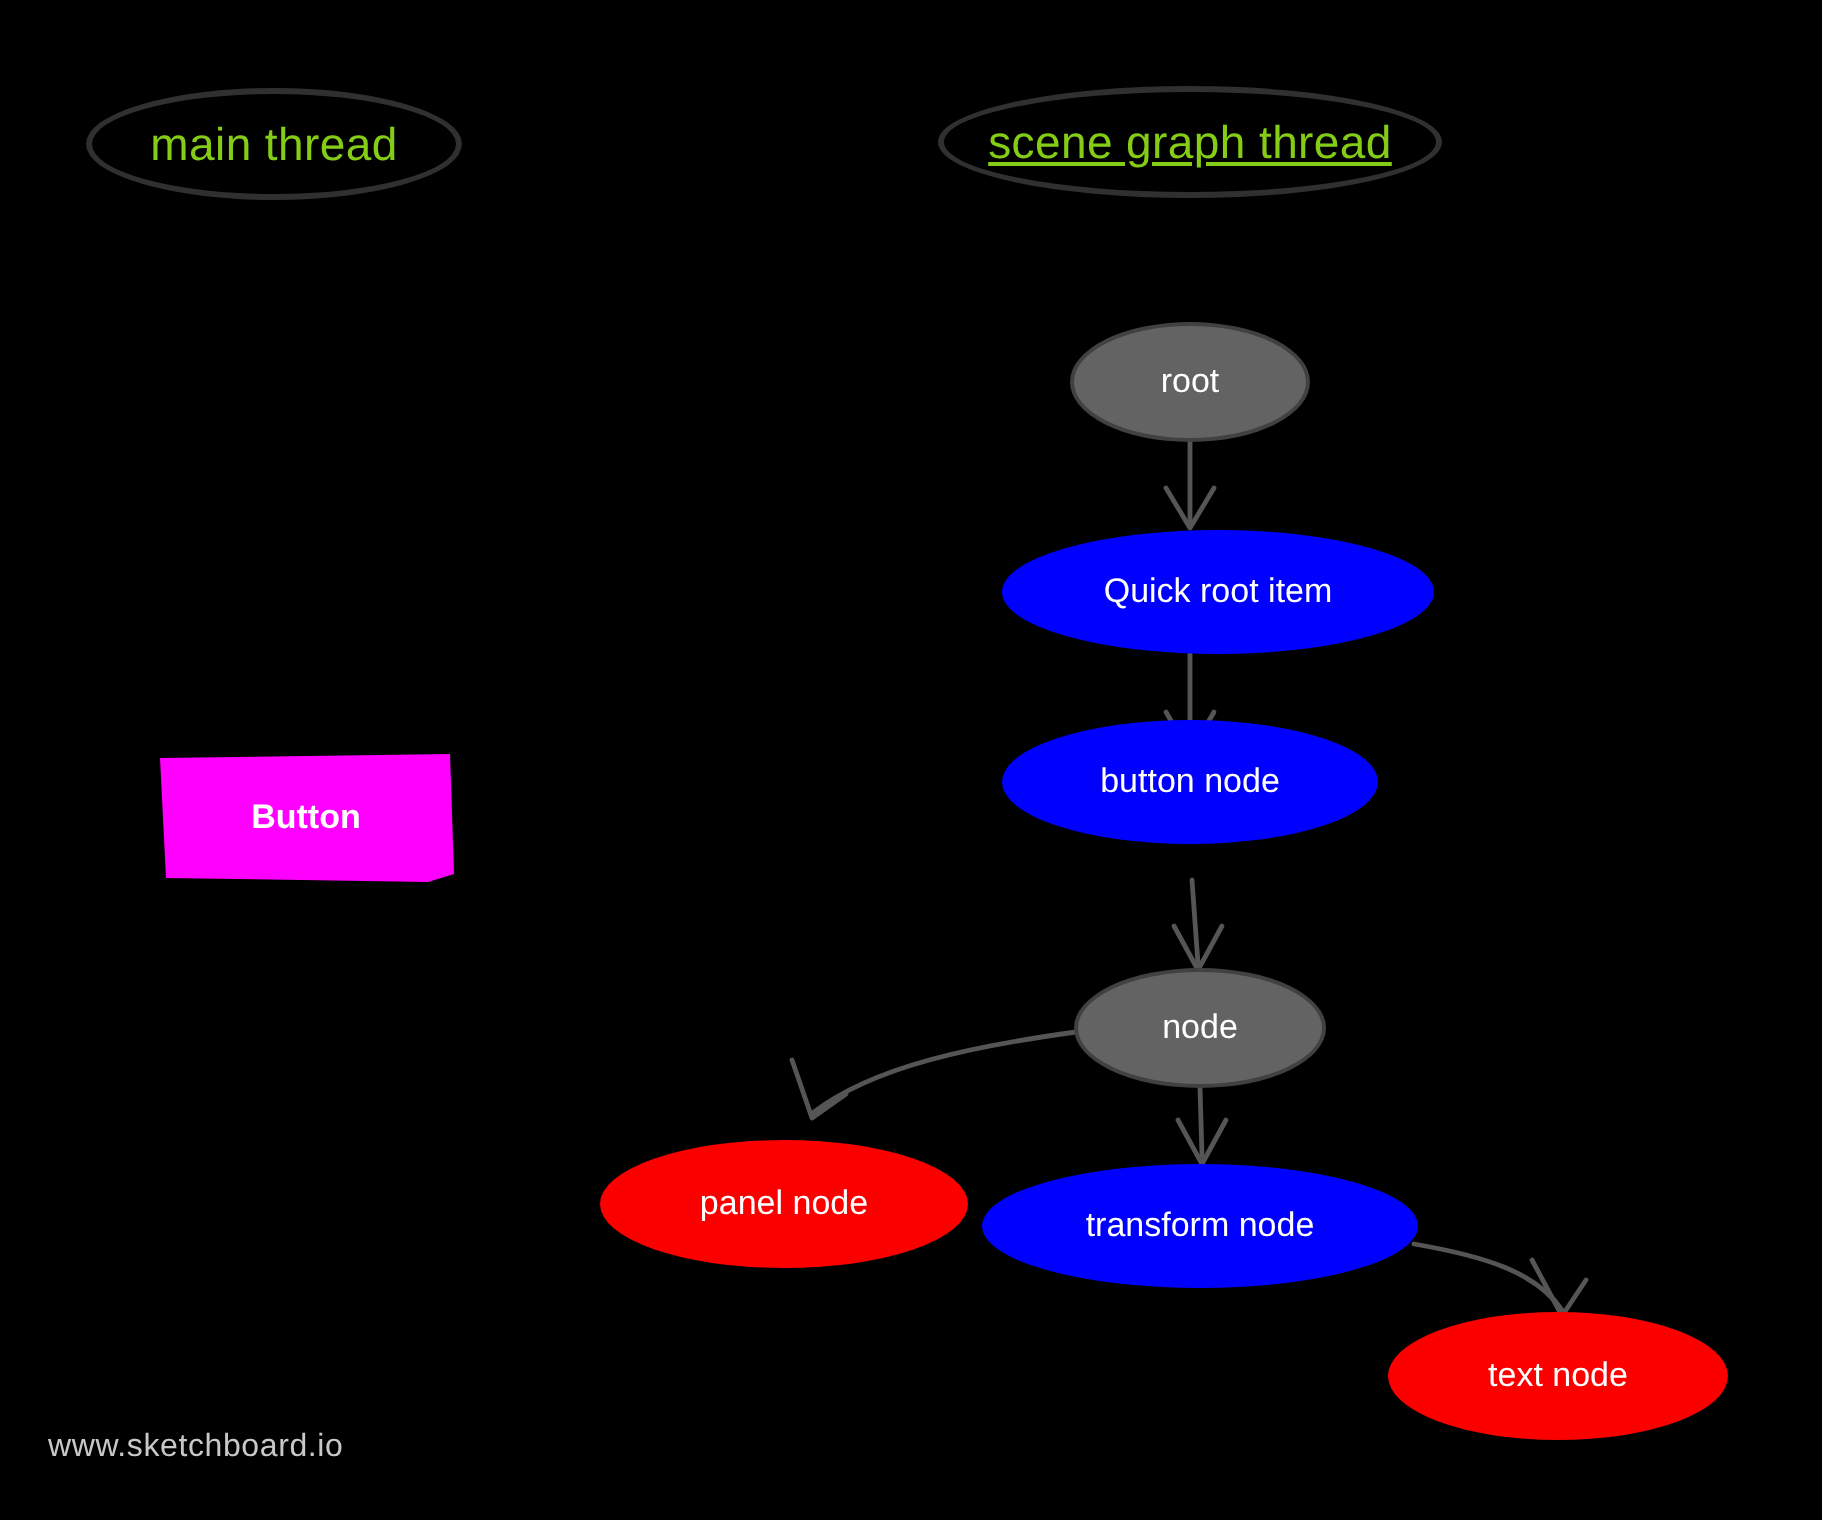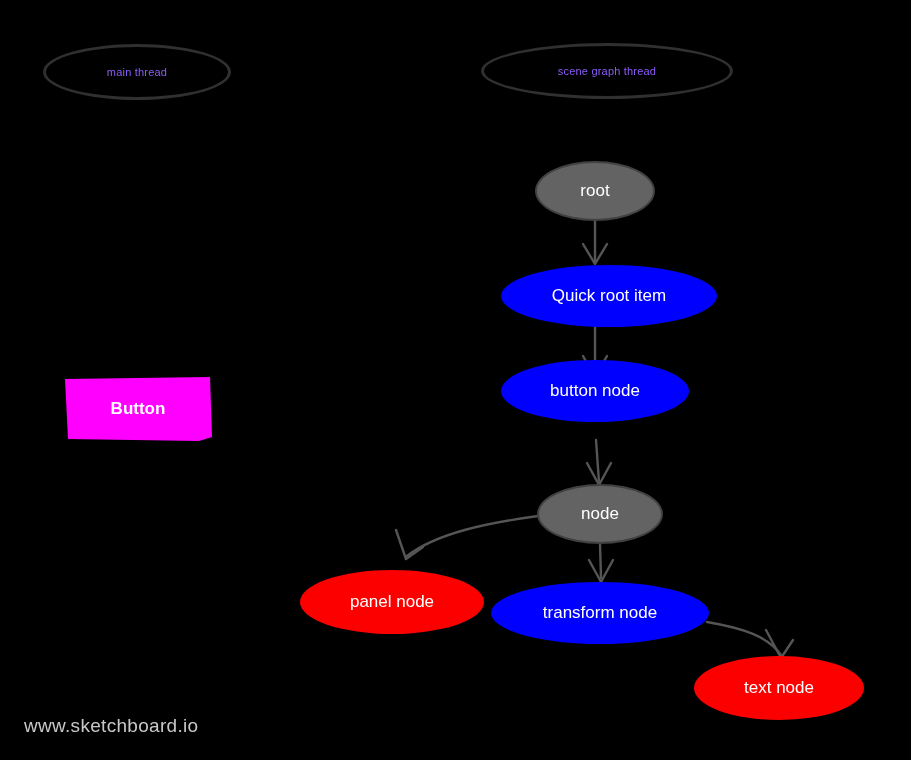--- a/index.html
+++ b/index.html
@@ -34,22 +34,22 @@
     box-sizing: border-box;
     text-align: center;
     white-space: nowrap;
     user-select: none;
   }
   
   .lane {
     border-radius: 50%;
     border: 3px solid #303030;
     background: transparent;
-    color: #8b5cf6;
-    font-size: 11px;
+    color: #84cc16;
+    font-size: 23px;
     font-weight: normal;
     letter-spacing: 0.2px;
   }
   
   .ellipse {
     border-radius: 50%;
     color: #ffffff;
     font-weight: normal;
     font-size: 17px;
   }
@@ -82,21 +82,21 @@
   }
   .sketch-rect .lbl {
     position: relative;
     z-index: 2;
   }
   #watermark {
     position: absolute;
     left: 24px;
     top: 715px;
     color: #c8c8c8;
-    font-size: 19px;
+    font-size: 16px;
     letter-spacing: 0.3px;
     user-select: none;
   }
 </style>
 </head>
 <body>
 
 <div id="canvas">
 
   <svg id="edges" viewBox="0 0 911 760" width="911" height="760" xmlns="http://www.w3.org/2000/svg">
@@ -131,21 +131,21 @@
         <path d="M 707 622 C 742 628 768 636 781 655"></path>
         <path d="M 766 630 L 781 658 L 793 640"></path>
       </g>
     </g>
   </svg>
 
   <div class="node lane" style="left:43px; top:44px; width:188px; height:56px;">
     <span>main thread</span>
   </div>
 
-  <div class="node lane" style="left:481px; top:43px; width:252px; height:56px;">
+  <div class="node lane" style="left:469px; top:43px; width:252px; height:56px;text-decoration:underline;">
     <span>scene graph thread</span>
   </div>
 
   <div class="node ellipse gray" style="left:535px; top:161px; width:120px; height:60px;">
     <span>root</span>
   </div>
 
   <div class="node ellipse blue" style="left:501px; top:265px; width:216px; height:62px;align-items:center;">
     <span>Quick root item</span>
   </div>
@@ -163,21 +163,21 @@
   </div>
 
   <div class="node ellipse blue" style="left:491px; top:582px; width:218px; height:62px;">
     <span>transform node</span>
   </div>
 
   <div class="node ellipse red" style="left:694px; top:656px; width:170px; height:64px;">
     <span>text node</span>
   </div>
 
-  <div class="node sketch-rect" style="left:62px; top:375px; width:152px; height:68px;">
+  <div class="node sketch-rect" style="left:77px; top:375px; width:152px; height:68px;">
     <svg class="shape" viewBox="0 0 152 68" preserveAspectRatio="none" xmlns="http://www.w3.org/2000/svg">
       <path d="M 3 4 L 148 2 L 150 62 L 137 66 L 6 64 Z" fill="#ff00ff"></path>
     </svg>
     <span class="lbl">Button</span>
   </div>
 
   <div id="watermark">www.sketchboard.io</div>
 
 </div>
 

